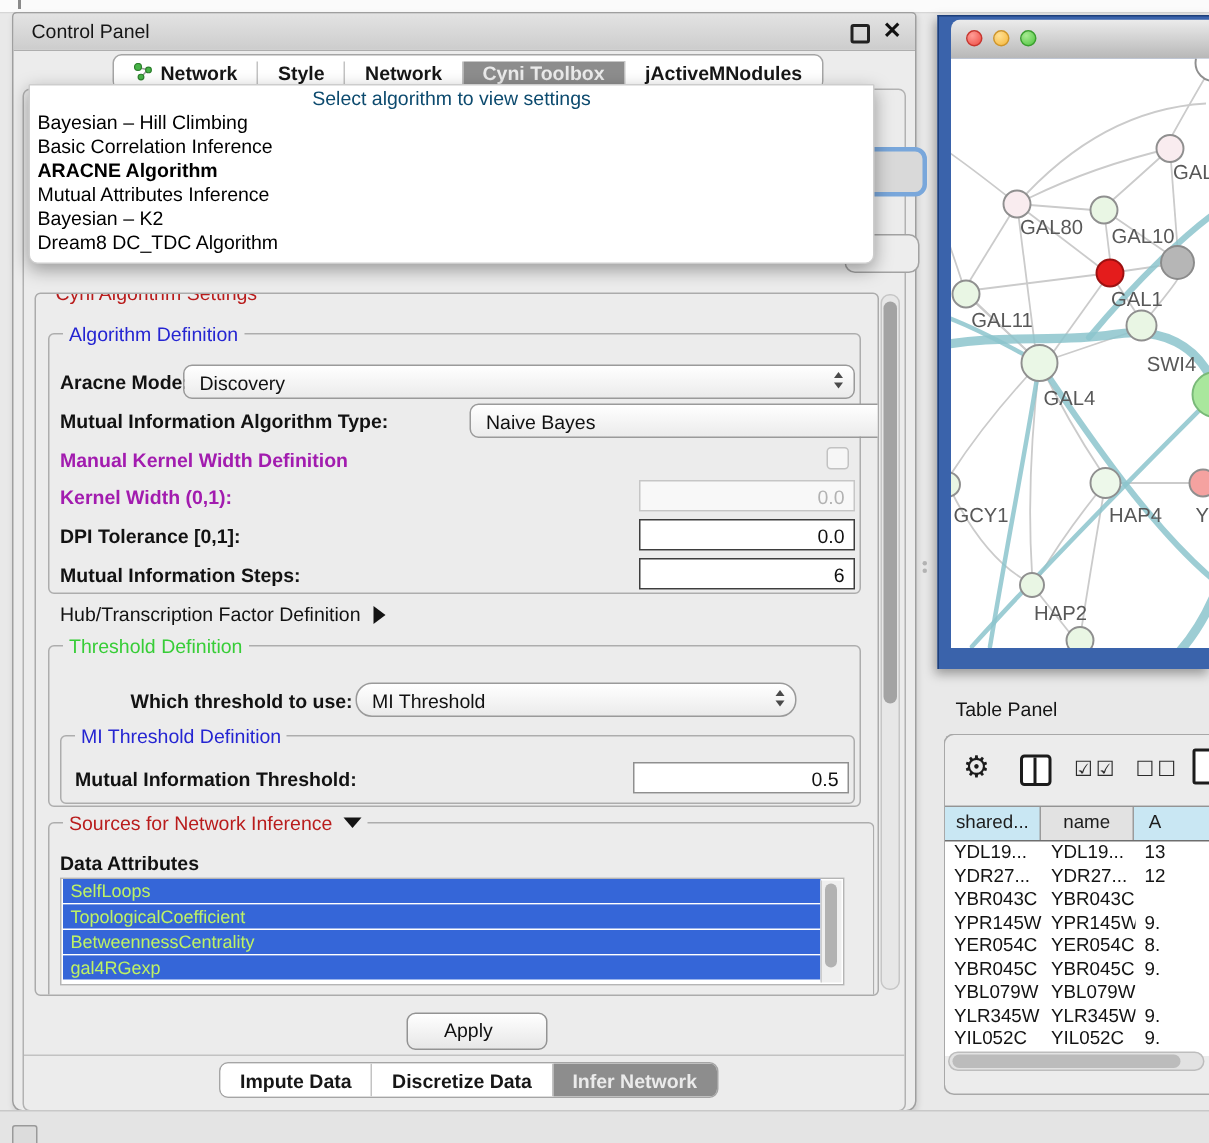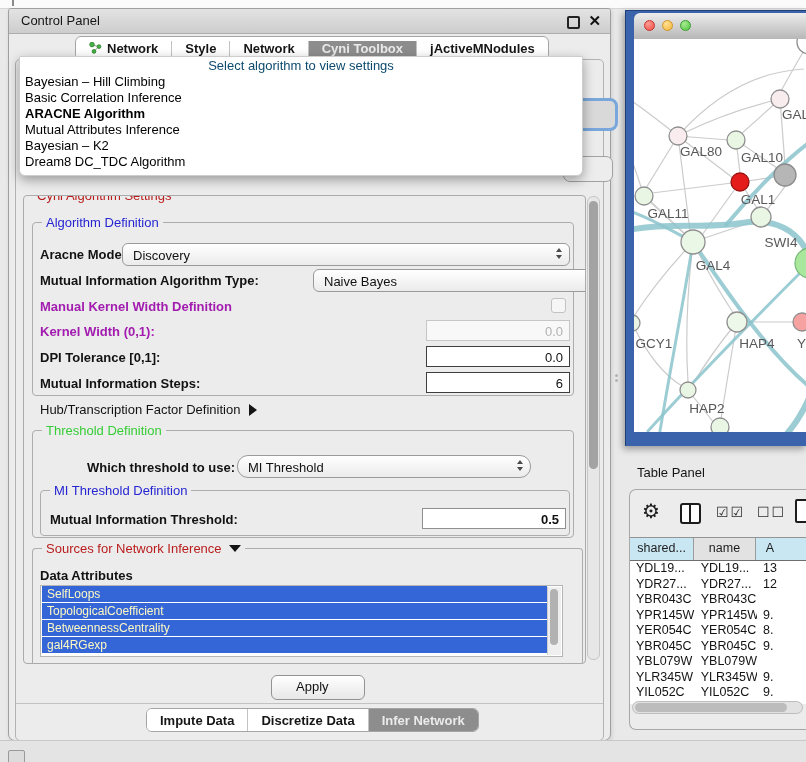--- a/index.html
+++ b/index.html
@@ -60,21 +60,21 @@
 
   .tin{position:absolute;height:21px;background:#fff;border:1px solid #3e3e3e;font-size:13px;color:#111;
        text-align:right;line-height:21px;padding:0 6px;box-sizing:border-box;}
   .tin.dis{border-color:#c6c6c6;background:#f8f8f8;color:#b2b2b2;}
   .cbx{position:absolute;width:13px;height:13px;border:1px solid #c2c2c2;border-radius:3px;background:#f6f6f6;}
 
   .tri-right{display:inline-block;width:0;height:0;border-top:6px solid transparent;border-bottom:6px solid transparent;border-left:8px solid #141414;margin-left:9px;vertical-align:-2px;}
   .tri-down{display:inline-block;width:0;height:0;border-left:6px solid transparent;border-right:6px solid transparent;border-top:7px solid #141414;margin-left:7px;vertical-align:1px;}
 
   .attr-list{position:absolute;background:#fff;border:1px solid #b5b5b5;overflow:hidden;}
-  .attr-item{height:16px;line-height:16px;background:#3566d8;color:#fef9c3;font-size:12px;padding-left:5px;margin:0 15px 0 1px;border-bottom:1px solid #fff;white-space:nowrap;}
+  .attr-item{height:16px;line-height:16px;background:#3566d8;color:#bef264;font-size:12px;padding-left:5px;margin:0 15px 0 1px;border-bottom:1px solid #fff;white-space:nowrap;}
   .attr-sb{position:absolute;top:1px;right:1px;bottom:1px;width:13px;background:#efefef;border-left:1px solid #cdcdcd;}
   .attr-thumb{position:absolute;left:2px;top:2px;width:8px;height:56px;background:#b2b2b2;border-radius:4px;}
 
   .vsb{position:absolute;left:571px;top:136px;width:13px;height:464px;background:#e7e7e7;border:1px solid #c6c6c6;border-radius:6px;box-sizing:border-box;}
   .vsb-thumb{position:absolute;left:1px;top:4px;width:9px;height:268px;background:#a3a3a3;border-radius:5px;}
 
   .apply-btn{position:absolute;left:262px;top:666px;width:68px;height:23px;background:linear-gradient(#ffffff,#e7e7e7);
       border:1px solid #939393;border-radius:6px;font-size:13px;color:#111;text-align:left;line-height:22px;z-index:15;padding-left:24px;}
 
   
@@ -199,21 +199,21 @@
           <span>MI Threshold</span>
           <span class="arrows">
               <span class="arr up"></span>
               <span class="arr down"></span>
             </span>
         </div>
         <div class="group" style="left:16px;top:294px;width:528px;height:44px;">
           <span class="gtitle blue">MI Threshold Definition</span>
         </div>
         <span class="lbl" style="left:26px;top:316px;">Mutual Information Threshold:</span>
-        <div class="tin" style="left:398px;top:312px;width:144px;border-color:#8f8f8f;font-weight:bold;">0.5</div>
+        <div class="tin" style="left:398px;top:312px;width:144px;border-color:#8f8f8f;">0.5</div>
 
         <div class="group" style="left:8px;top:352px;width:549px;height:130px;border-bottom:none;">
           <span class="gtitle"><span>Sources for Network Inference</span><span class="tri-down"></span></span>
         </div>
         <span class="lbl" style="left:16px;top:372px;">Data Attributes</span>
         <div class="attr-list" style="left:16px;top:389px;width:521px;height:70px;">
           <div class="attr-item">SelfLoops</div>
             <div class="attr-item">TopologicalCoefficient</div>
             <div class="attr-item">BetweennessCentrality</div>
             <div class="attr-item">gal4RGexp</div>

